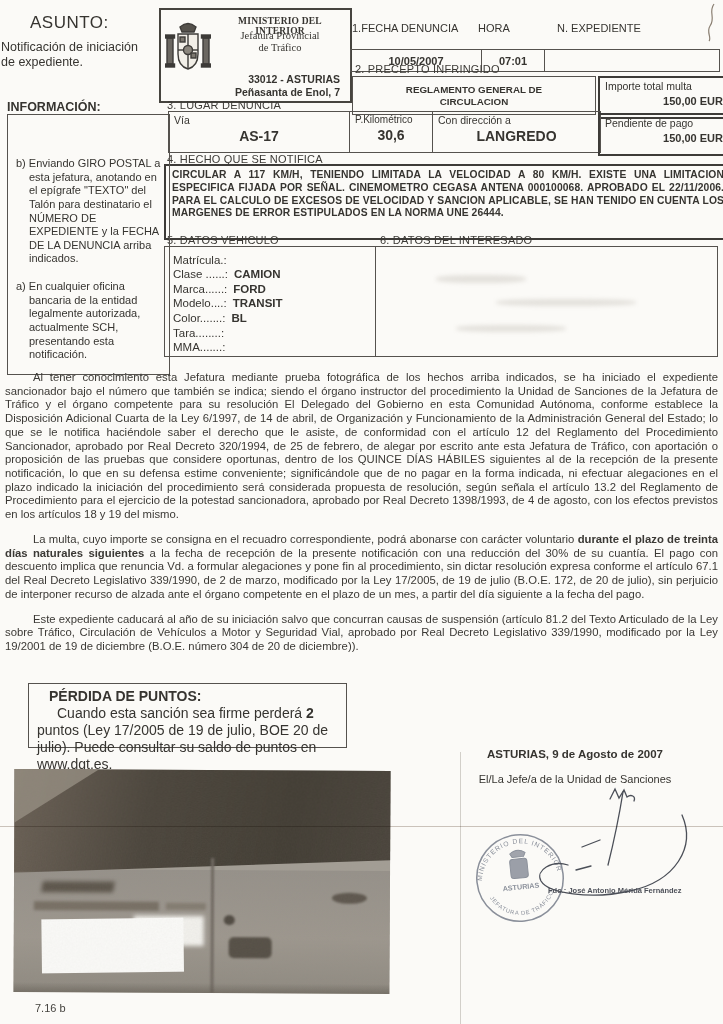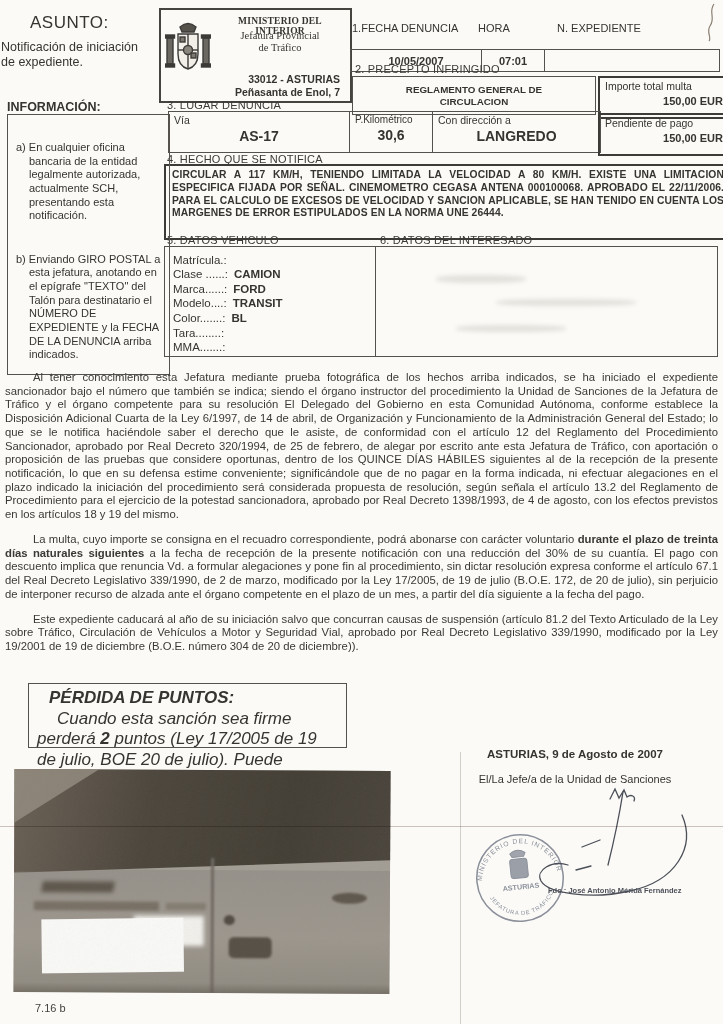--- a/index.html
+++ b/index.html
@@ -53,21 +53,21 @@
   .smudge{position:absolute;background:#b9b4ab;opacity:.35;border-radius:40%;filter:blur(2px);}
   
   #info-label{left:7px;top:100px;font-size:12.5px;font-weight:bold;}
   #info-box{left:7px;top:114px;width:146px;height:241px;padding:12px 7px 6px 8px;font-size:11px;line-height:1.24;}
   .info-item{margin-top:14px;padding-left:13px;text-indent:-13px;}
   #info-item-b{margin-top:30px;}
   
   #body-text{left:5px;top:371px;width:713px;font-size:11.3px;line-height:1.215;text-align:justify;color:#3b3935;}
   #body-text p{margin:0 0 11px 0;text-indent:28px;}
   
-  #puntos-box{left:28px;top:683px;width:301px;height:55px;padding:4px 8px;font-size:17px;line-height:1.22;font-style:italic;}
+  #puntos-box{left:28px;top:683px;width:301px;height:55px;padding:4px 8px;font-size:14px;line-height:1.22;}
   #puntos-title{font-weight:bold;padding-left:12px;}
   #puntos-text{text-indent:20px;}
   .ul{text-decoration:underline;}
   
   #photo{left:14px;top:770px;width:376px;height:223px;background:#a39e95;overflow:hidden;transform:rotate(.3deg);}
   #photo .dark-band{position:absolute;left:-6px;top:-6px;width:400px;height:110px;
     background:linear-gradient(100deg,#6b6156 0%,#4a443b 35%,#413c33 70%,#4a443c 100%);
     clip-path:polygon(0 0,100% 0,100% 86%,0 100%);filter:blur(1px);}
   #photo .light-wedge{position:absolute;left:-10px;top:-10px;width:110px;height:70px;
     background:#978f83;clip-path:polygon(0 0,100% 0,0 100%);opacity:.8;filter:blur(3px);}
@@ -211,22 +211,22 @@
   </div>
   <div id="int-cell">
     <div class="smudge" style="left:60px;top:28px;width:90px;height:8px;"></div>
     <div class="smudge" style="left:120px;top:52px;width:140px;height:7px;"></div>
     <div class="smudge" style="left:80px;top:78px;width:110px;height:7px;"></div>
   </div>
 </div>
 
 <div class="abs" id="info-label">INFORMACIÓN:</div>
 <div class="abs box" id="info-box">
+  <div class="info-item" id="info-item-b">b) Enviando GIRO POSTAL a esta jefatura, anotando en el epígrafe "TEXTO" del Talón para destinatario el NÚMERO DE EXPEDIENTE y la FECHA DE LA DENUNCIA arriba indicados.</div>
   <div class="info-item">a) En cualquier oficina bancaria de la entidad legalmente autorizada, actualmente SCH, presentando esta notificación.</div>
-  <div class="info-item" id="info-item-b">b) Enviando GIRO POSTAL a esta jefatura, anotando en el epígrafe "TEXTO" del Talón para destinatario el NÚMERO DE EXPEDIENTE y la FECHA DE LA DENUNCIA arriba indicados.</div>
 </div>
 
 <div class="abs" id="body-text">
   <p>Al tener conocimiento esta Jefatura mediante prueba fotográfica de los hechos arriba indicados, se ha iniciado el expediente sancionador bajo el número que también se indica; siendo el órgano instructor del procedimiento la Unidad de Sanciones de la Jefatura de Tráfico y el órgano competente para su resolución El Delegado del Gobierno en esta Comunidad Autónoma, conforme establece la Disposición Adicional Cuarta de la Ley 6/1997, de 14 de abril, de Organización y Funcionamiento de la Administración General del Estado; lo que se le notifica haciéndole saber el derecho que le asiste, de conformidad con el artículo 12 del Reglamento del Procedimiento Sancionador, aprobado por Real Decreto 320/1994, de 25 de febrero, de alegar por escrito ante esta Jefatura de Tráfico, con aportación o proposición de las pruebas que considere oportunas, dentro de los QUINCE DÍAS HÁBILES siguientes al de la recepción de la presente notificación, lo que en su defensa estime conveniente; significándole que de no pagar en la forma indicada, ni efectuar alegaciones en el plazo indicado la iniciación del procedimiento será considerada propuesta de resolución, según señala el artículo 13.2 del Reglamento de Procedimiento para el ejercicio de la potestad sancionadora, aprobado por Real Decreto 1398/1993, de 4 de agosto, con los efectos previstos en los artículos 18 y 19 del mismo.</p>
   <p><span>La multa, cuyo importe se consigna en el recuadro correspondiente, podrá abonarse con carácter voluntario </span><span class="b">durante el plazo de treinta días naturales siguientes</span><span> a la fecha de recepción de la presente notificación con una reducción del 30% de su cuantía. El pago con descuento implica que renuncia Vd. a formular alegaciones y pone fin al procedimiento, sin dictar resolución expresa conforme el artículo 67.1 del Real Decreto Legislativo 339/1990, de 2 de marzo, modificado por la Ley 17/2005, de 19 de julio (B.O.E. 172, de 20 de julio), sin perjuicio de interponer recurso de alzada ante el órgano competente en el plazo de un mes, a partir del día siguiente a la fecha del pago.</span></p>
   <p>Este expediente caducará al año de su iniciación salvo que concurran causas de suspensión (artículo 81.2 del Texto Articulado de la Ley sobre Tráfico, Circulación de Vehículos a Motor y Seguridad Vial, aprobado por Real Decreto Legislativo 339/1990, modificado por la Ley 19/2001 de 19 de diciembre (B.O.E. número 304 de 20 de diciembre)).</p>
 </div>
 
 <div class="abs box" id="puntos-box">
   <div id="puntos-title">PÉRDIDA DE PUNTOS:</div>

